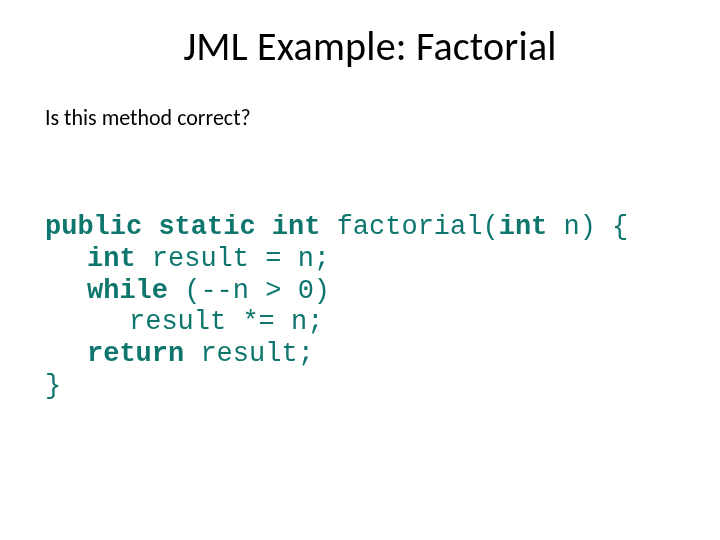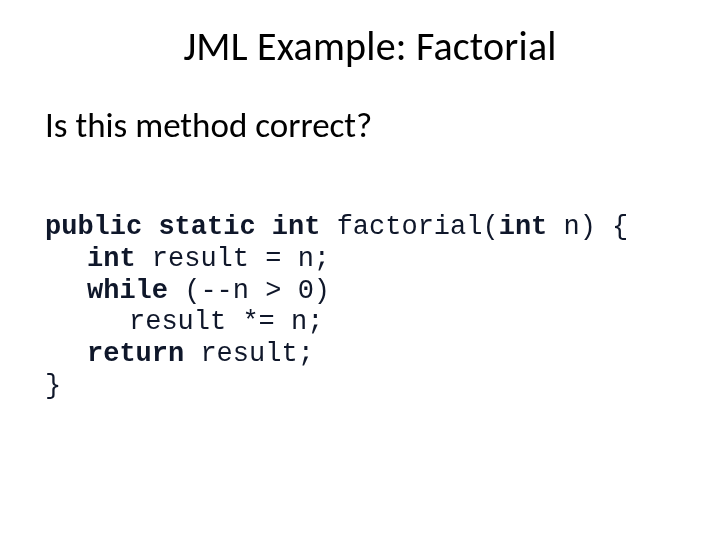--- a/index.html
+++ b/index.html
@@ -23,31 +23,31 @@
     font-size: 40px;
     font-weight: 400;
     padding-top: 22px;
     letter-spacing: 0.2px;
     margin-left: 20px;
   }
   .subtitle {
     position: absolute;
     left: 45px;
     top: 104px;
-    font-size: 35px;
+    font-size: 22px;
     font-weight: 400;
   }
   .code {
     position: absolute;
     left: 45px;
     top: 180px;
     font-family: Consolas, "Courier New", monospace;
     font-size: 27px;
     line-height: 1.18;
-    color: #0f172a;
+    color: #0f766e;
     white-space: pre;
     font-weight: 400;
   }
   .code .kw {
     font-weight: 700;
   }
   .indent1 { padding-left: 42px; display: inline-block; }
   .indent2 { padding-left: 84px; display: inline-block; }
 </style>
 </head>

